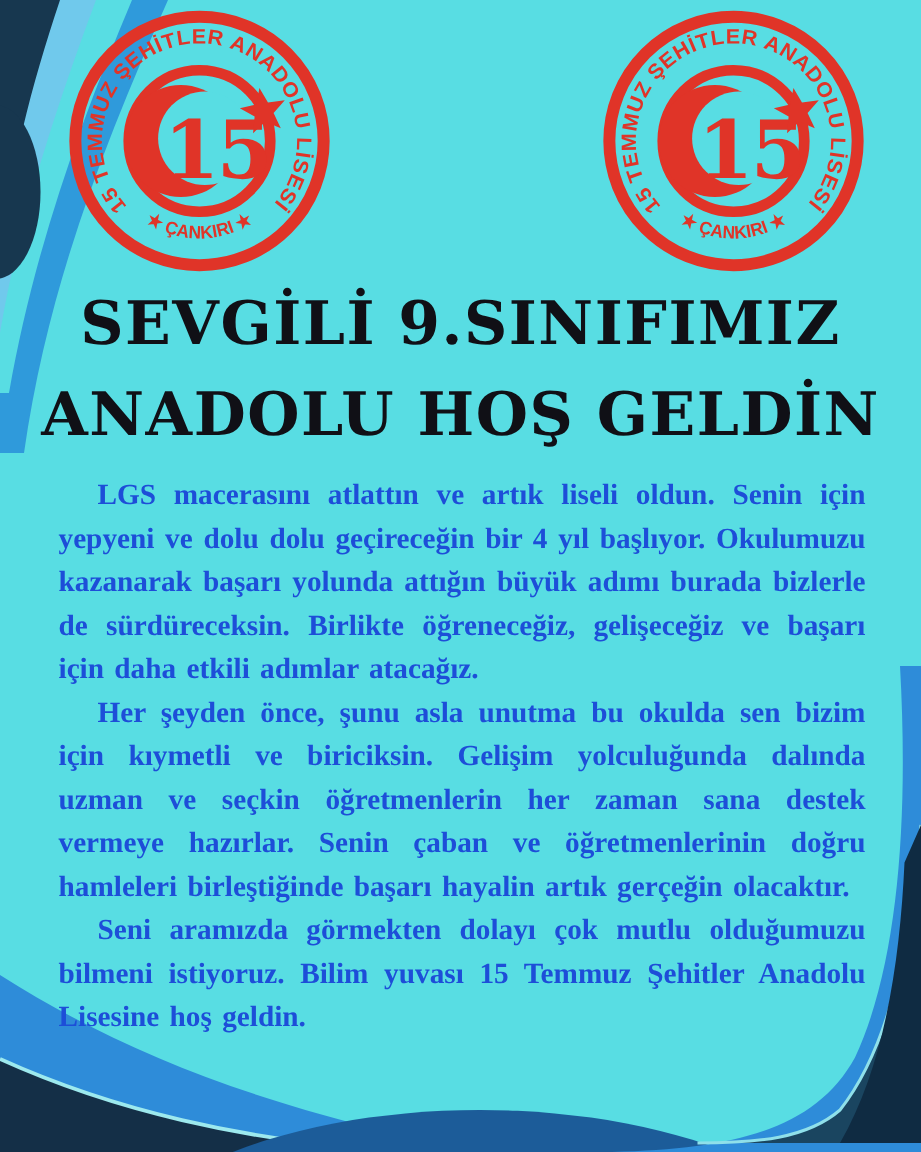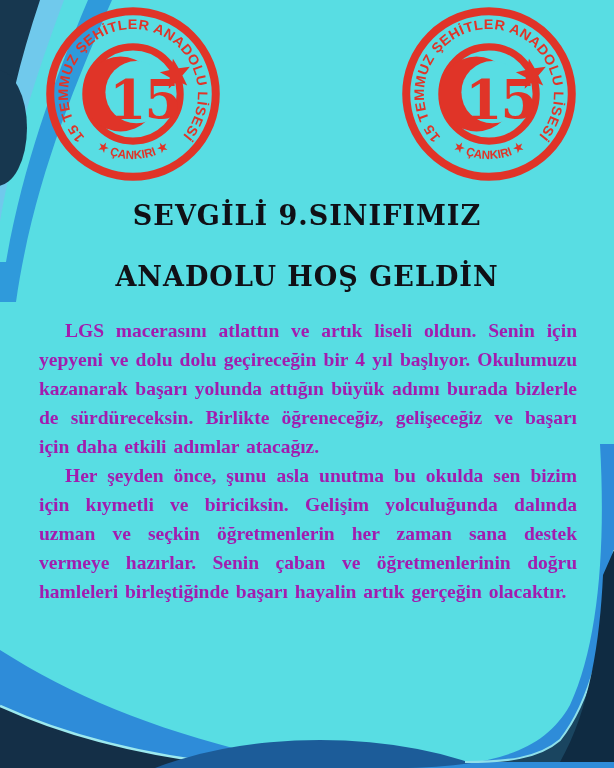--- a/index.html
+++ b/index.html
@@ -22,30 +22,30 @@
   .logo .arc-text{
     font-family:"Liberation Sans", sans-serif;
     font-weight:bold;
     fill:#E03428;
   }
   .title{
     margin:4px 0 0 0;
     text-align:center;
     font-family:"DejaVu Serif", serif;
     font-weight:bold;
-    font-size:27px;
+    font-size:40px;
     line-height:61px;
     letter-spacing:1px;
     color:#101016;
   }
   .title div{white-space:nowrap;}
   .body-text{
     margin:9px 0 0 0;
     padding:0 37px 0 39px;
-    color:#a21caf;
+    color:#1d4ed8;
     font-family:"Liberation Serif", serif;
     font-weight:bold;
     font-size:19.5px;
     line-height:29px;
     text-align:justify;
   }
   .body-text p{margin:0;text-indent:26px;word-spacing:2px;}
 </style>
 </head>
 <body>
@@ -122,16 +122,17 @@
     </header>
 
     <h1 class="title">
       <div>SEVGİLİ 9.SINIFIMIZ</div>
       <div>ANADOLU HOŞ GELDİN</div>
     </h1>
 
     <main class="body-text">
       <p>LGS macerasını atlattın ve artık liseli oldun. Senin için yepyeni ve dolu dolu geçireceğin bir 4 yıl başlıyor. Okulumuzu kazanarak başarı yolunda attığın büyük adımı burada bizlerle de sürdüreceksin. Birlikte öğreneceğiz, gelişeceğiz ve başarı için daha etkili adımlar atacağız.</p>
       <p>Her şeyden önce, şunu asla unutma bu okulda sen bizim için kıymetli ve biriciksin. Gelişim yolculuğunda dalında uzman ve seçkin öğretmenlerin her zaman sana destek vermeye hazırlar. Senin çaban ve öğretmenlerinin doğru hamleleri birleştiğinde başarı hayalin artık gerçeğin olacaktır.</p>
+      <p>Seni aramızda görmekten dolayı çok mutlu olduğumuzu bilmeni istiyoruz. Bilim yuvası 15 Temmuz Şehitler Anadolu Lisesine hoş geldin.</p>
     </main>
   </div>
 
 </div>
 
 </body></html>

